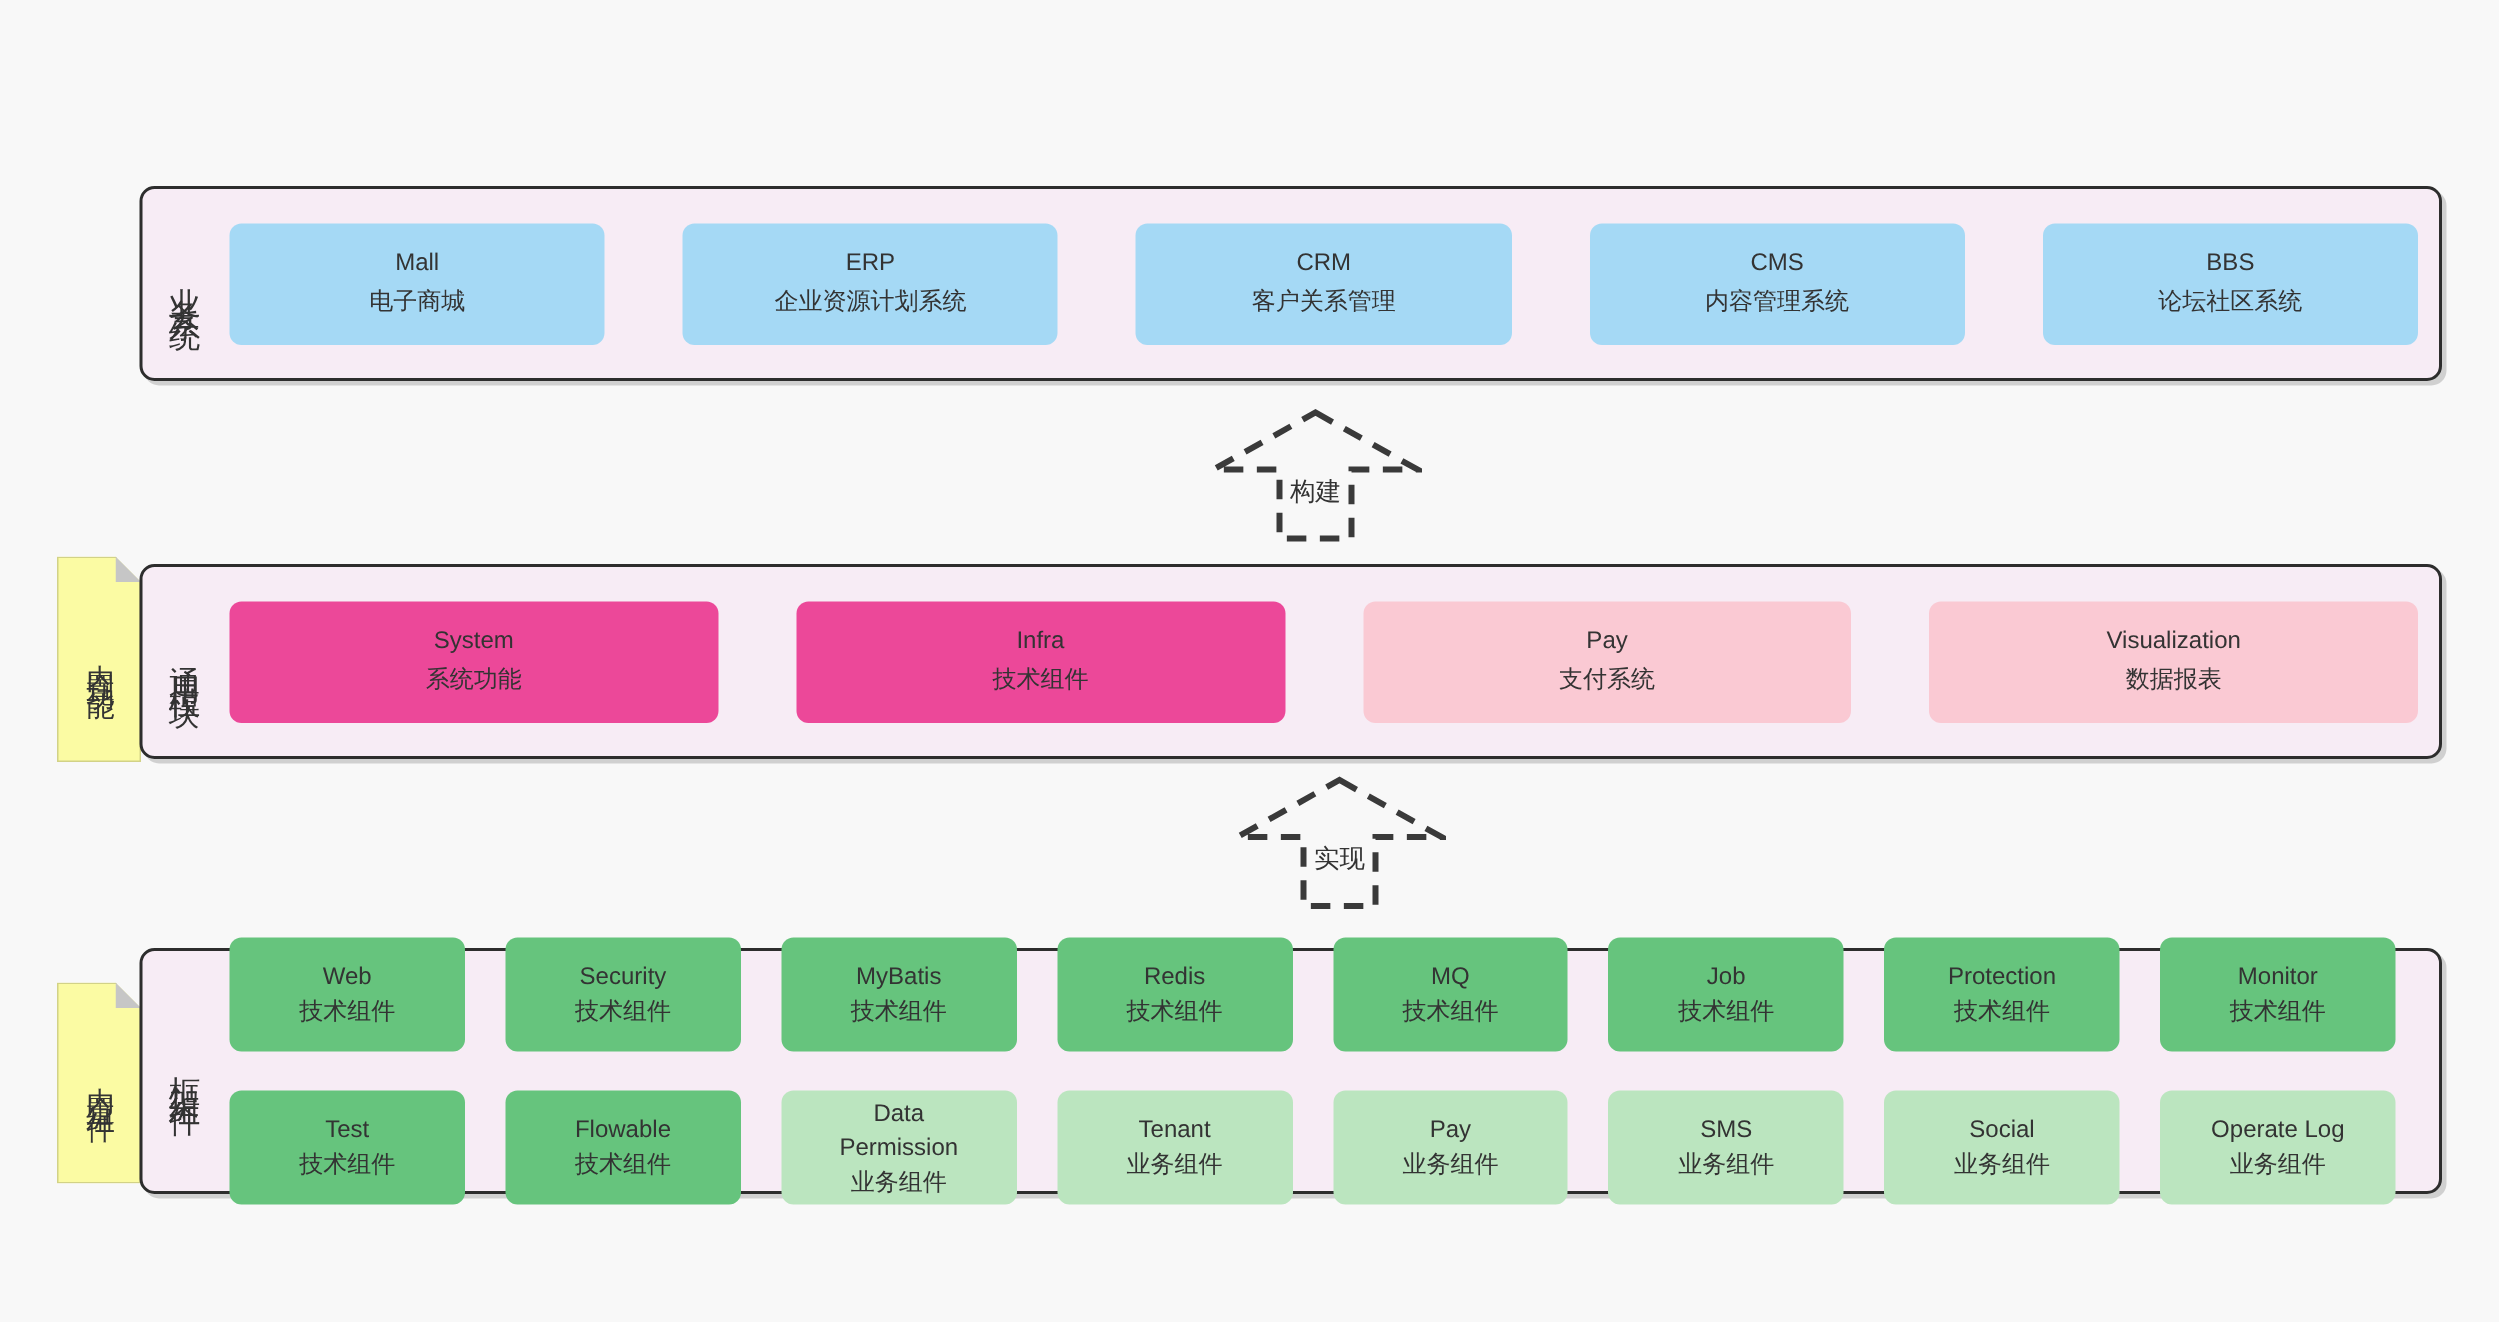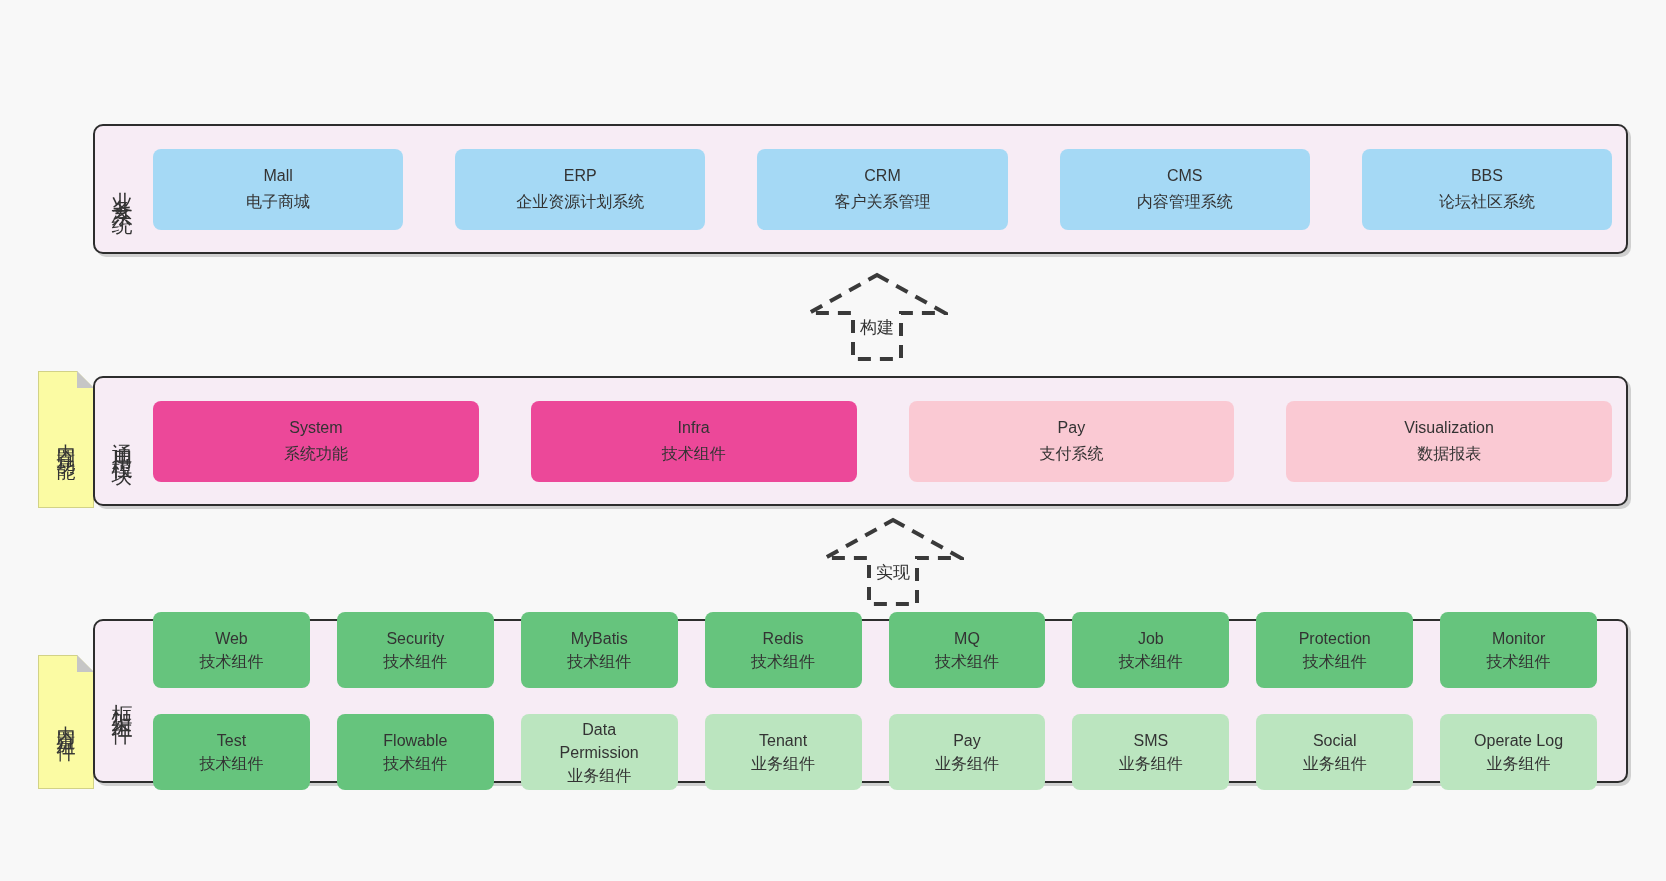--- a/index.html
+++ b/index.html
@@ -142,21 +142,21 @@
   </div>
 
   <div class="note" style="top:655px; height:134px;">
     <div class="note-bg"></div>
     <svg class="fold" width="17" height="17" viewBox="0 0 17 17">
       <path d="M0 0 L17 17 L0 17 Z"></path>
     </svg>
     <div class="note-text v-text">内置组件</div>
   </div>
 
-  <div class="layer" style="top:619px; height:164px;">
+  <div class="layer" style="top:632px; height:164px;">
     <div class="v-label v-text">框架组件</div>
     <div class="rows">
       <div class="boxes row-sm">
         <div class="box green">
           <div class="en">Web</div>
           <div class="zh">技术组件</div>
         </div>
         <div class="box green">
           <div class="en">Security</div>
           <div class="zh">技术组件</div>

